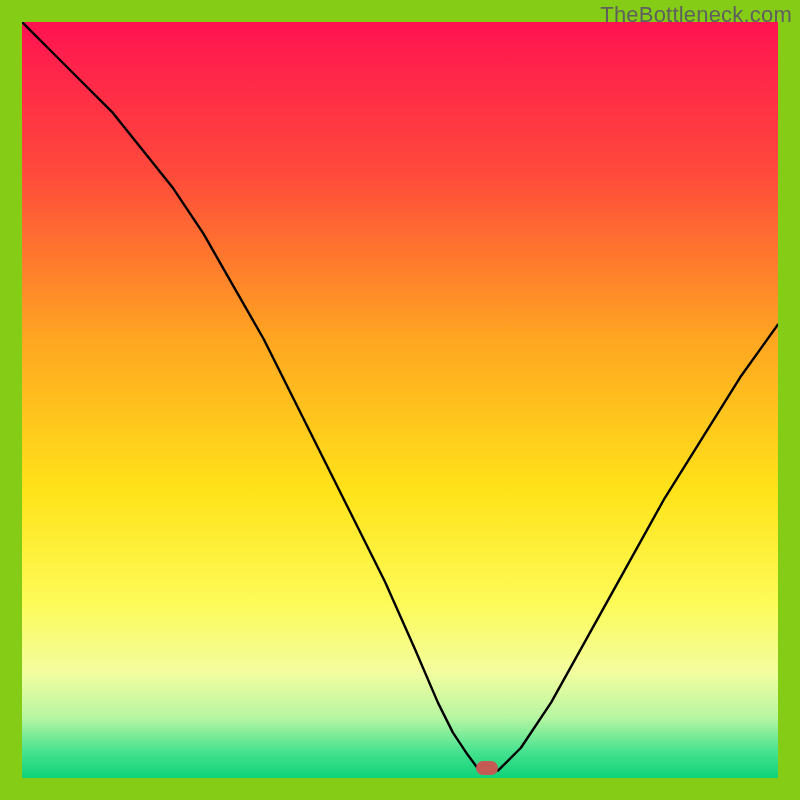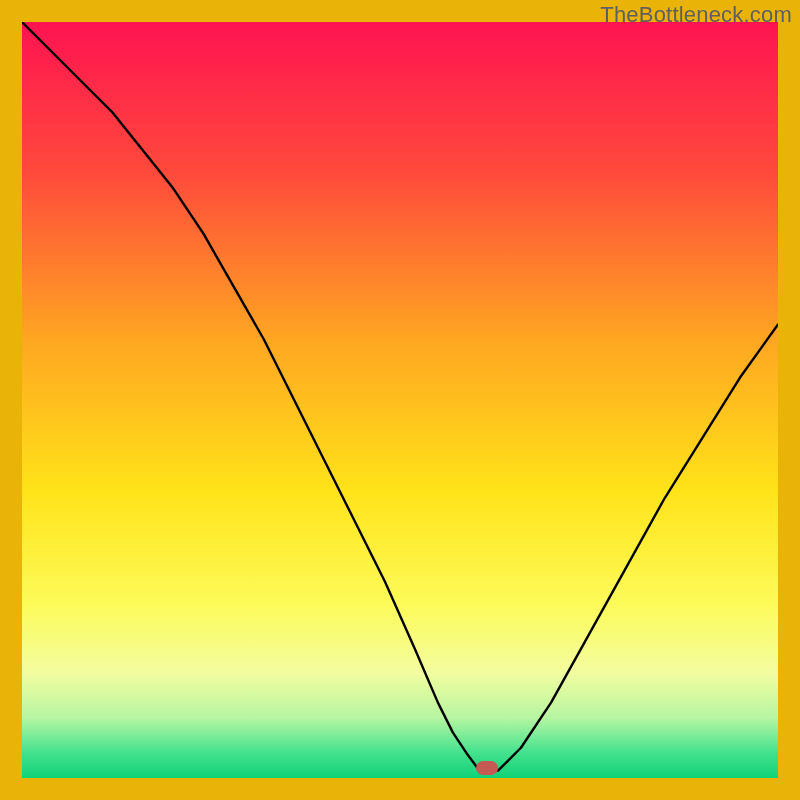--- a/index.html
+++ b/index.html
@@ -9,21 +9,21 @@
     height: 800px;
     background: #ffffff;
     overflow: hidden;
   }
   .frame {
     position: absolute;
     left: 0;
     top: 0;
     width: 800px;
     height: 800px;
-    background: #eab308;
+    background: #84cc16;
     box-sizing: border-box;
   }
   .plot {
     position: absolute;
     left: 22px;
     top: 22px;
     width: 756px;
     height: 756px;
     overflow: hidden;
   }

